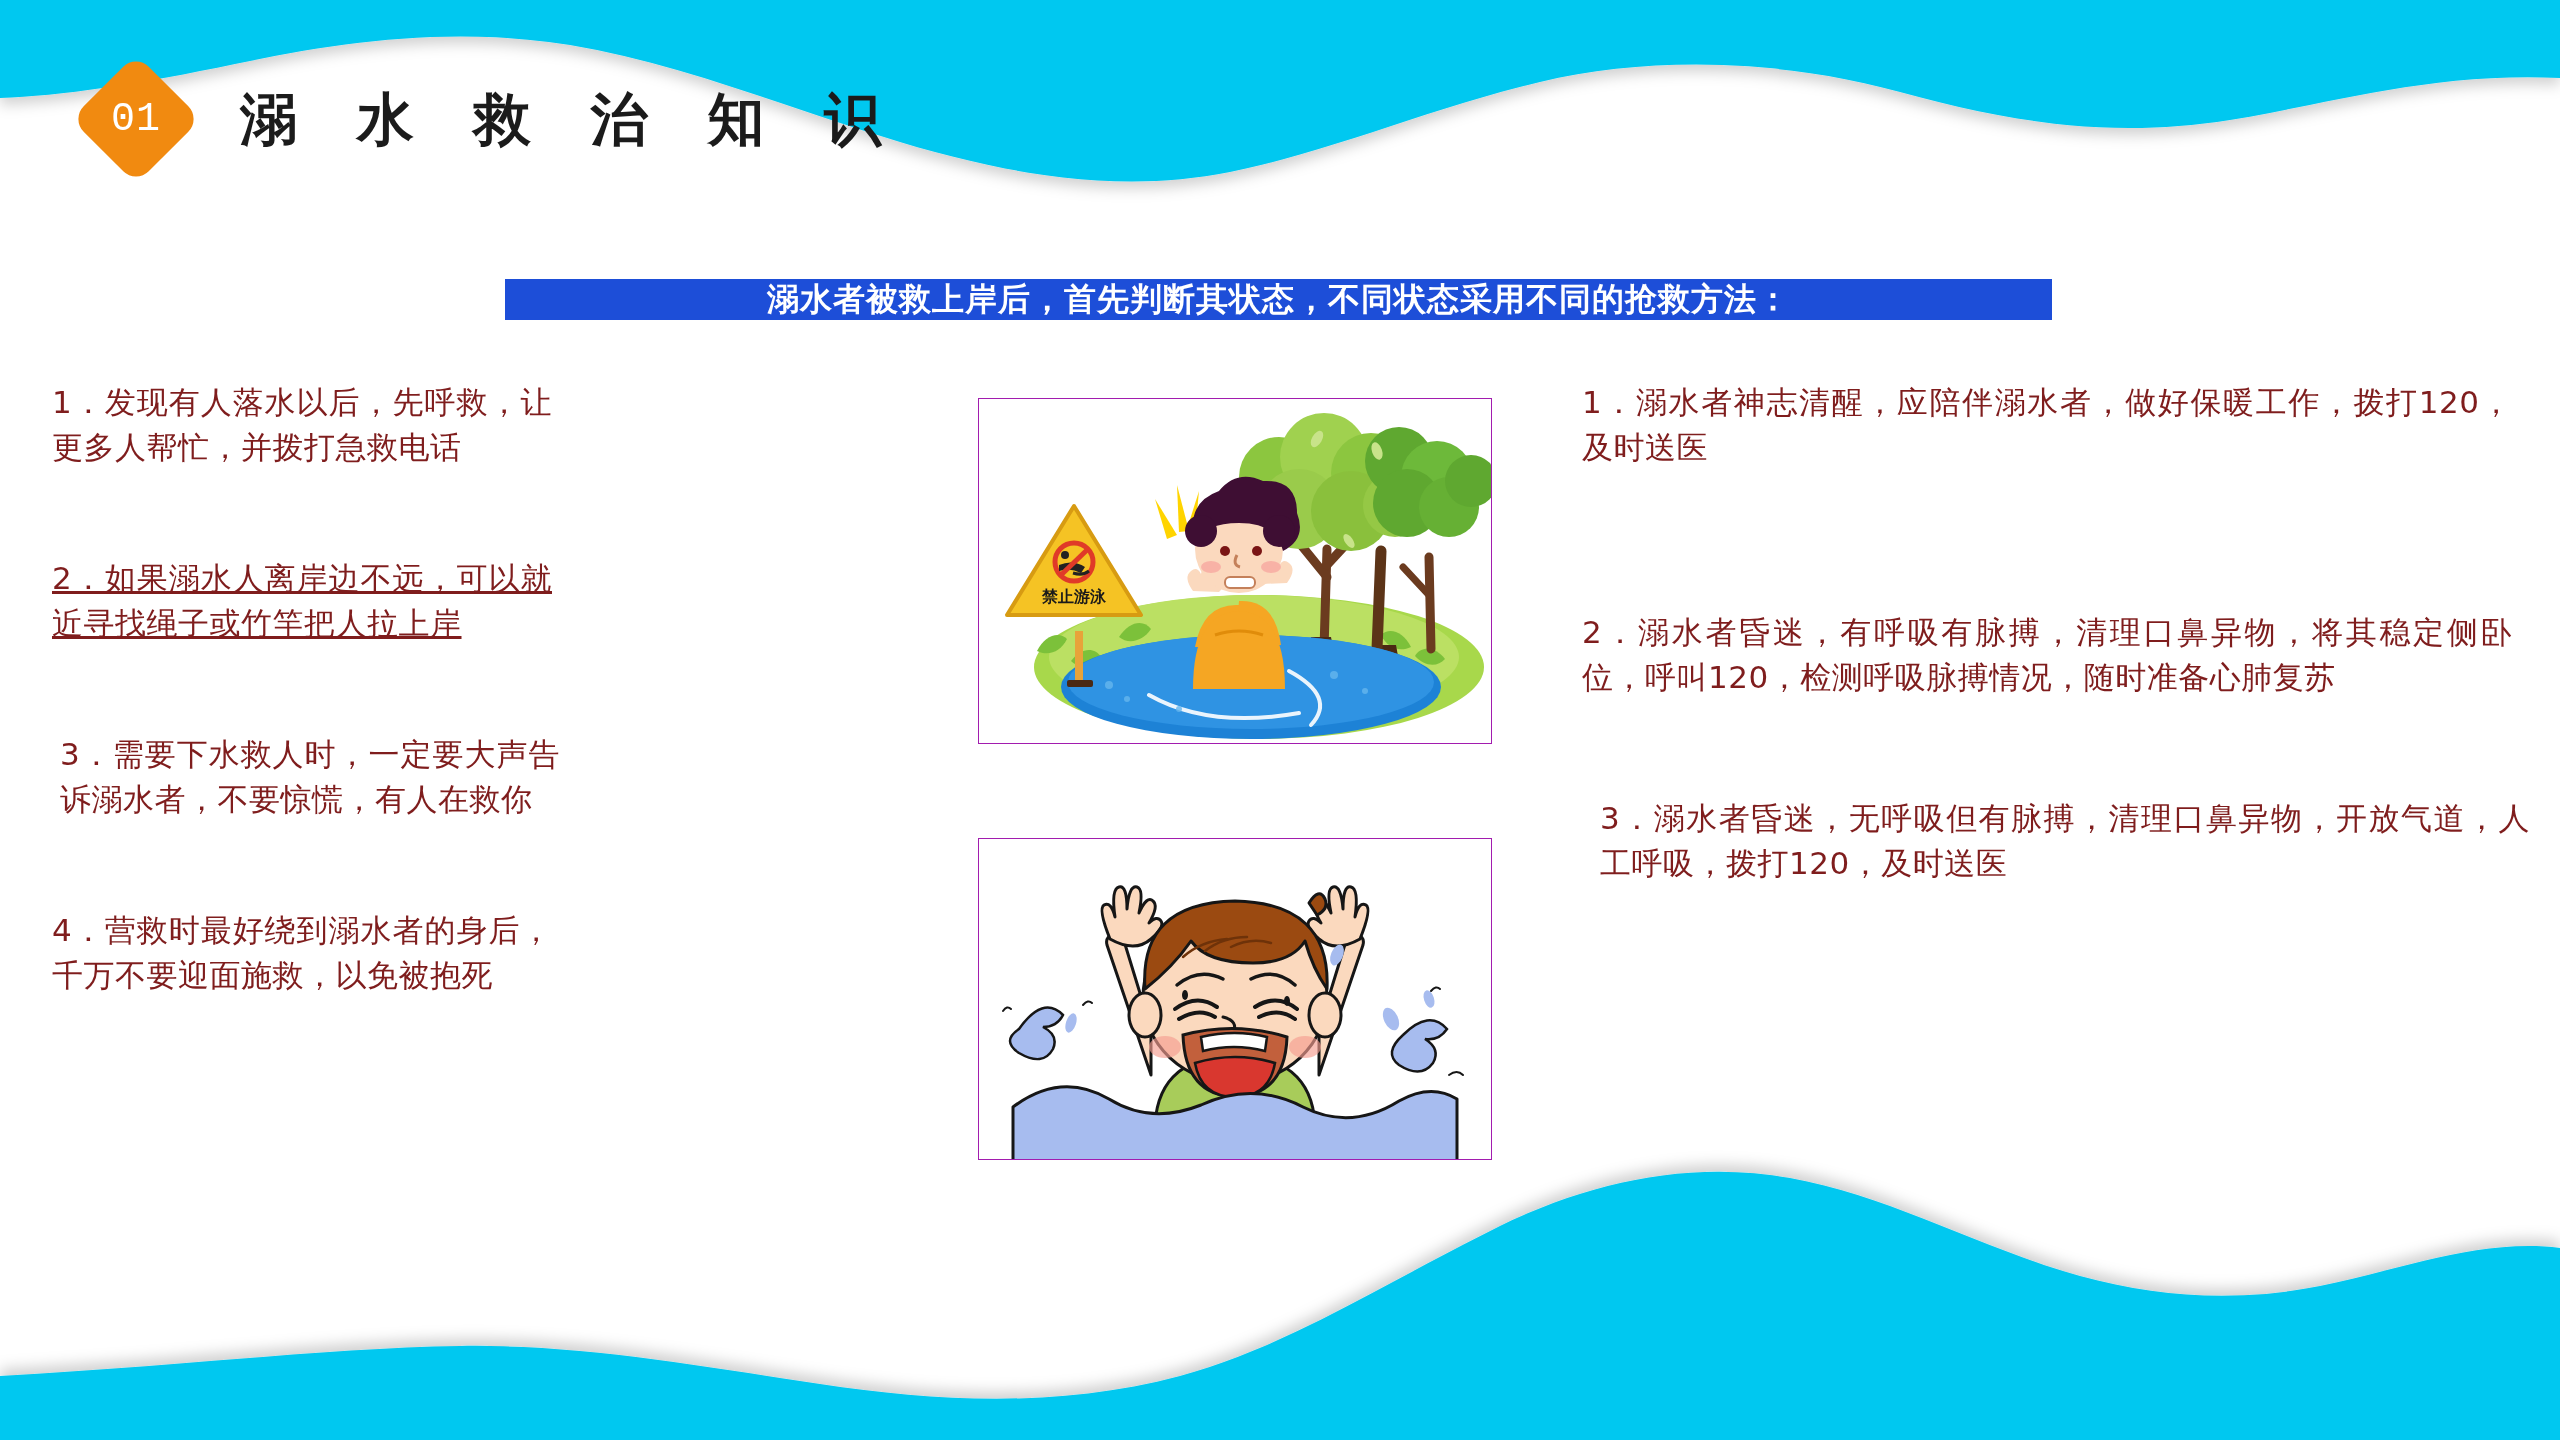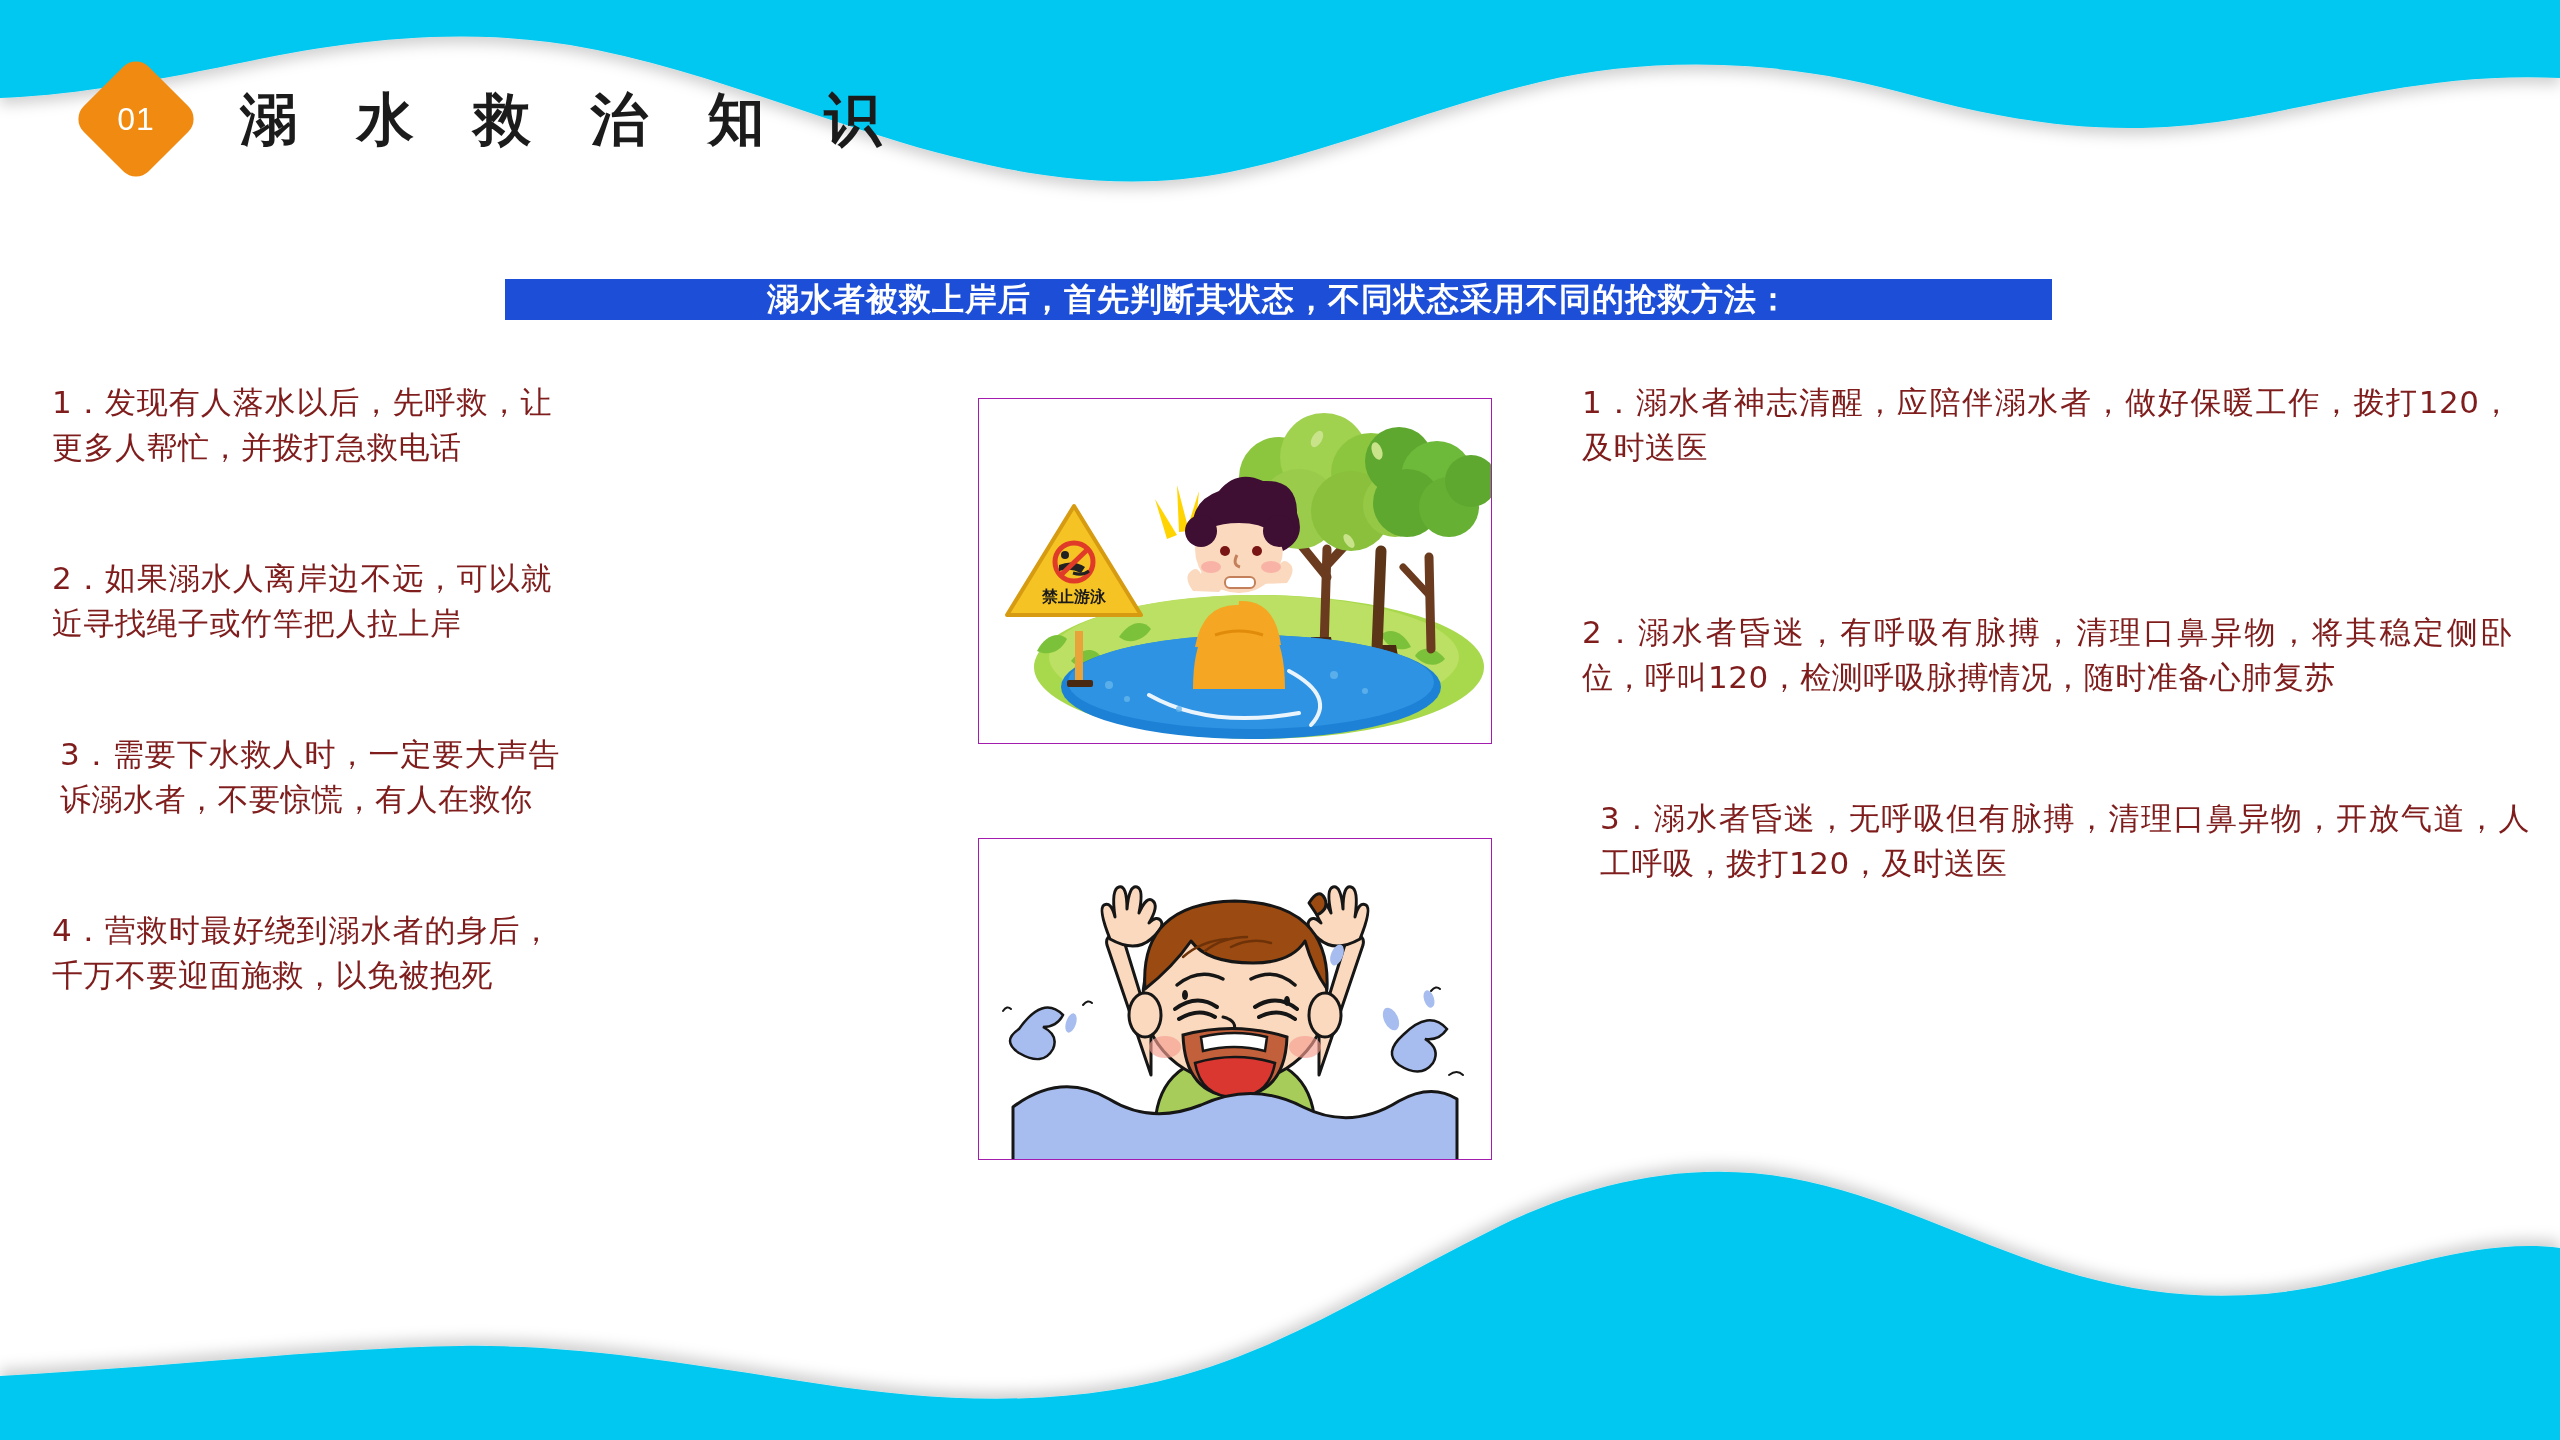--- a/index.html
+++ b/index.html
@@ -10,22 +10,22 @@
 
   .wave{position:absolute;left:0;width:2560px;pointer-events:none;}
   #wave-top{top:0;height:240px;}
   #wave-bottom{bottom:0;height:300px;}
 
   
   #badge{position:absolute;left:70px;top:53px;width:132px;height:132px;}
   #badge .dia{position:absolute;left:20px;top:20px;width:92px;height:92px;
       background:#F18A10;border-radius:18px;transform:rotate(45deg);}
   #badge .num{position:absolute;inset:0;display:flex;align-items:center;justify-content:center;
-      color:#fff;font-size:32px;letter-spacing:1px;font-weight:400;
-      font-family:Liberation Sans, sans-serif;}
+      color:#fff;font-size:40px;letter-spacing:1px;font-weight:400;
+      font-family:Liberation Mono, monospace;}
 
   #page-title{position:absolute;left:240px;top:62px;font-size:57px;color:#1b1b1b;
       letter-spacing:20px;font-weight:700;white-space:nowrap;
       font-family:"DejaVu Sans","Liberation Sans",sans-serif;margin-top:20px;}
 
   
   #banner{position:absolute;left:505px;top:279px;width:1547px;height:41px;background:#1d4ed8;}
   #banner .txt{position:absolute;left:0;right:0;top:50%;transform:translateY(-50%);
       text-align:center;color:#fff;font-size:32px;font-weight:700;letter-spacing:1px;
       font-family:"DejaVu Sans","Liberation Sans",sans-serif;white-space:nowrap;}
@@ -92,21 +92,21 @@
   </div>
 
   <div id="page-title">溺 水 救 治 知 识</div>
 
   <div id="banner">
     <div class="txt">溺水者被救上岸后，首先判断其状态，不同状态采用不同的抢救方法：</div>
   </div>
 
   <div class="col" id="col-left">
     <p class="para" style="margin:0 0 86px 0;">1．发现有人落水以后，先呼救，让更多人帮忙，并拨打急救电话</p>
-    <p class="para" style="margin:0 0 86px 0;">2．如果溺水人离岸边不远，可以就近寻找绳子或竹竿把人拉上岸</p>
+    <p class="para" style="margin:0 0 86px 0;text-decoration:underline;">2．如果溺水人离岸边不远，可以就近寻找绳子或竹竿把人拉上岸</p>
     <p class="para" style="margin:0 0 86px 8px;">3．需要下水救人时，一定要大声告诉溺水者，不要惊慌，有人在救你</p>
     <p class="para" style="margin:0;">4．营救时最好绕到溺水者的身后，千万不要迎面施救，以免被抱死</p>
   </div>
 
   <div class="col" id="col-right">
     <p class="para" style="margin:0 0 140px 0;">1．溺水者神志清醒，应陪伴溺水者，做好保暖工作，拨打120，及时送医</p>
     <p class="para" style="margin:0 0 96px 0;">2．溺水者昏迷，有呼吸有脉搏，清理口鼻异物，将其稳定侧卧位，呼叫120，检测呼吸脉搏情况，随时准备心肺复苏</p>
     <p class="para" style="margin:18px;">3．溺水者昏迷，无呼吸但有脉搏，清理口鼻异物，开放气道，人工呼吸，拨打120，及时送医</p>
   </div>
 

